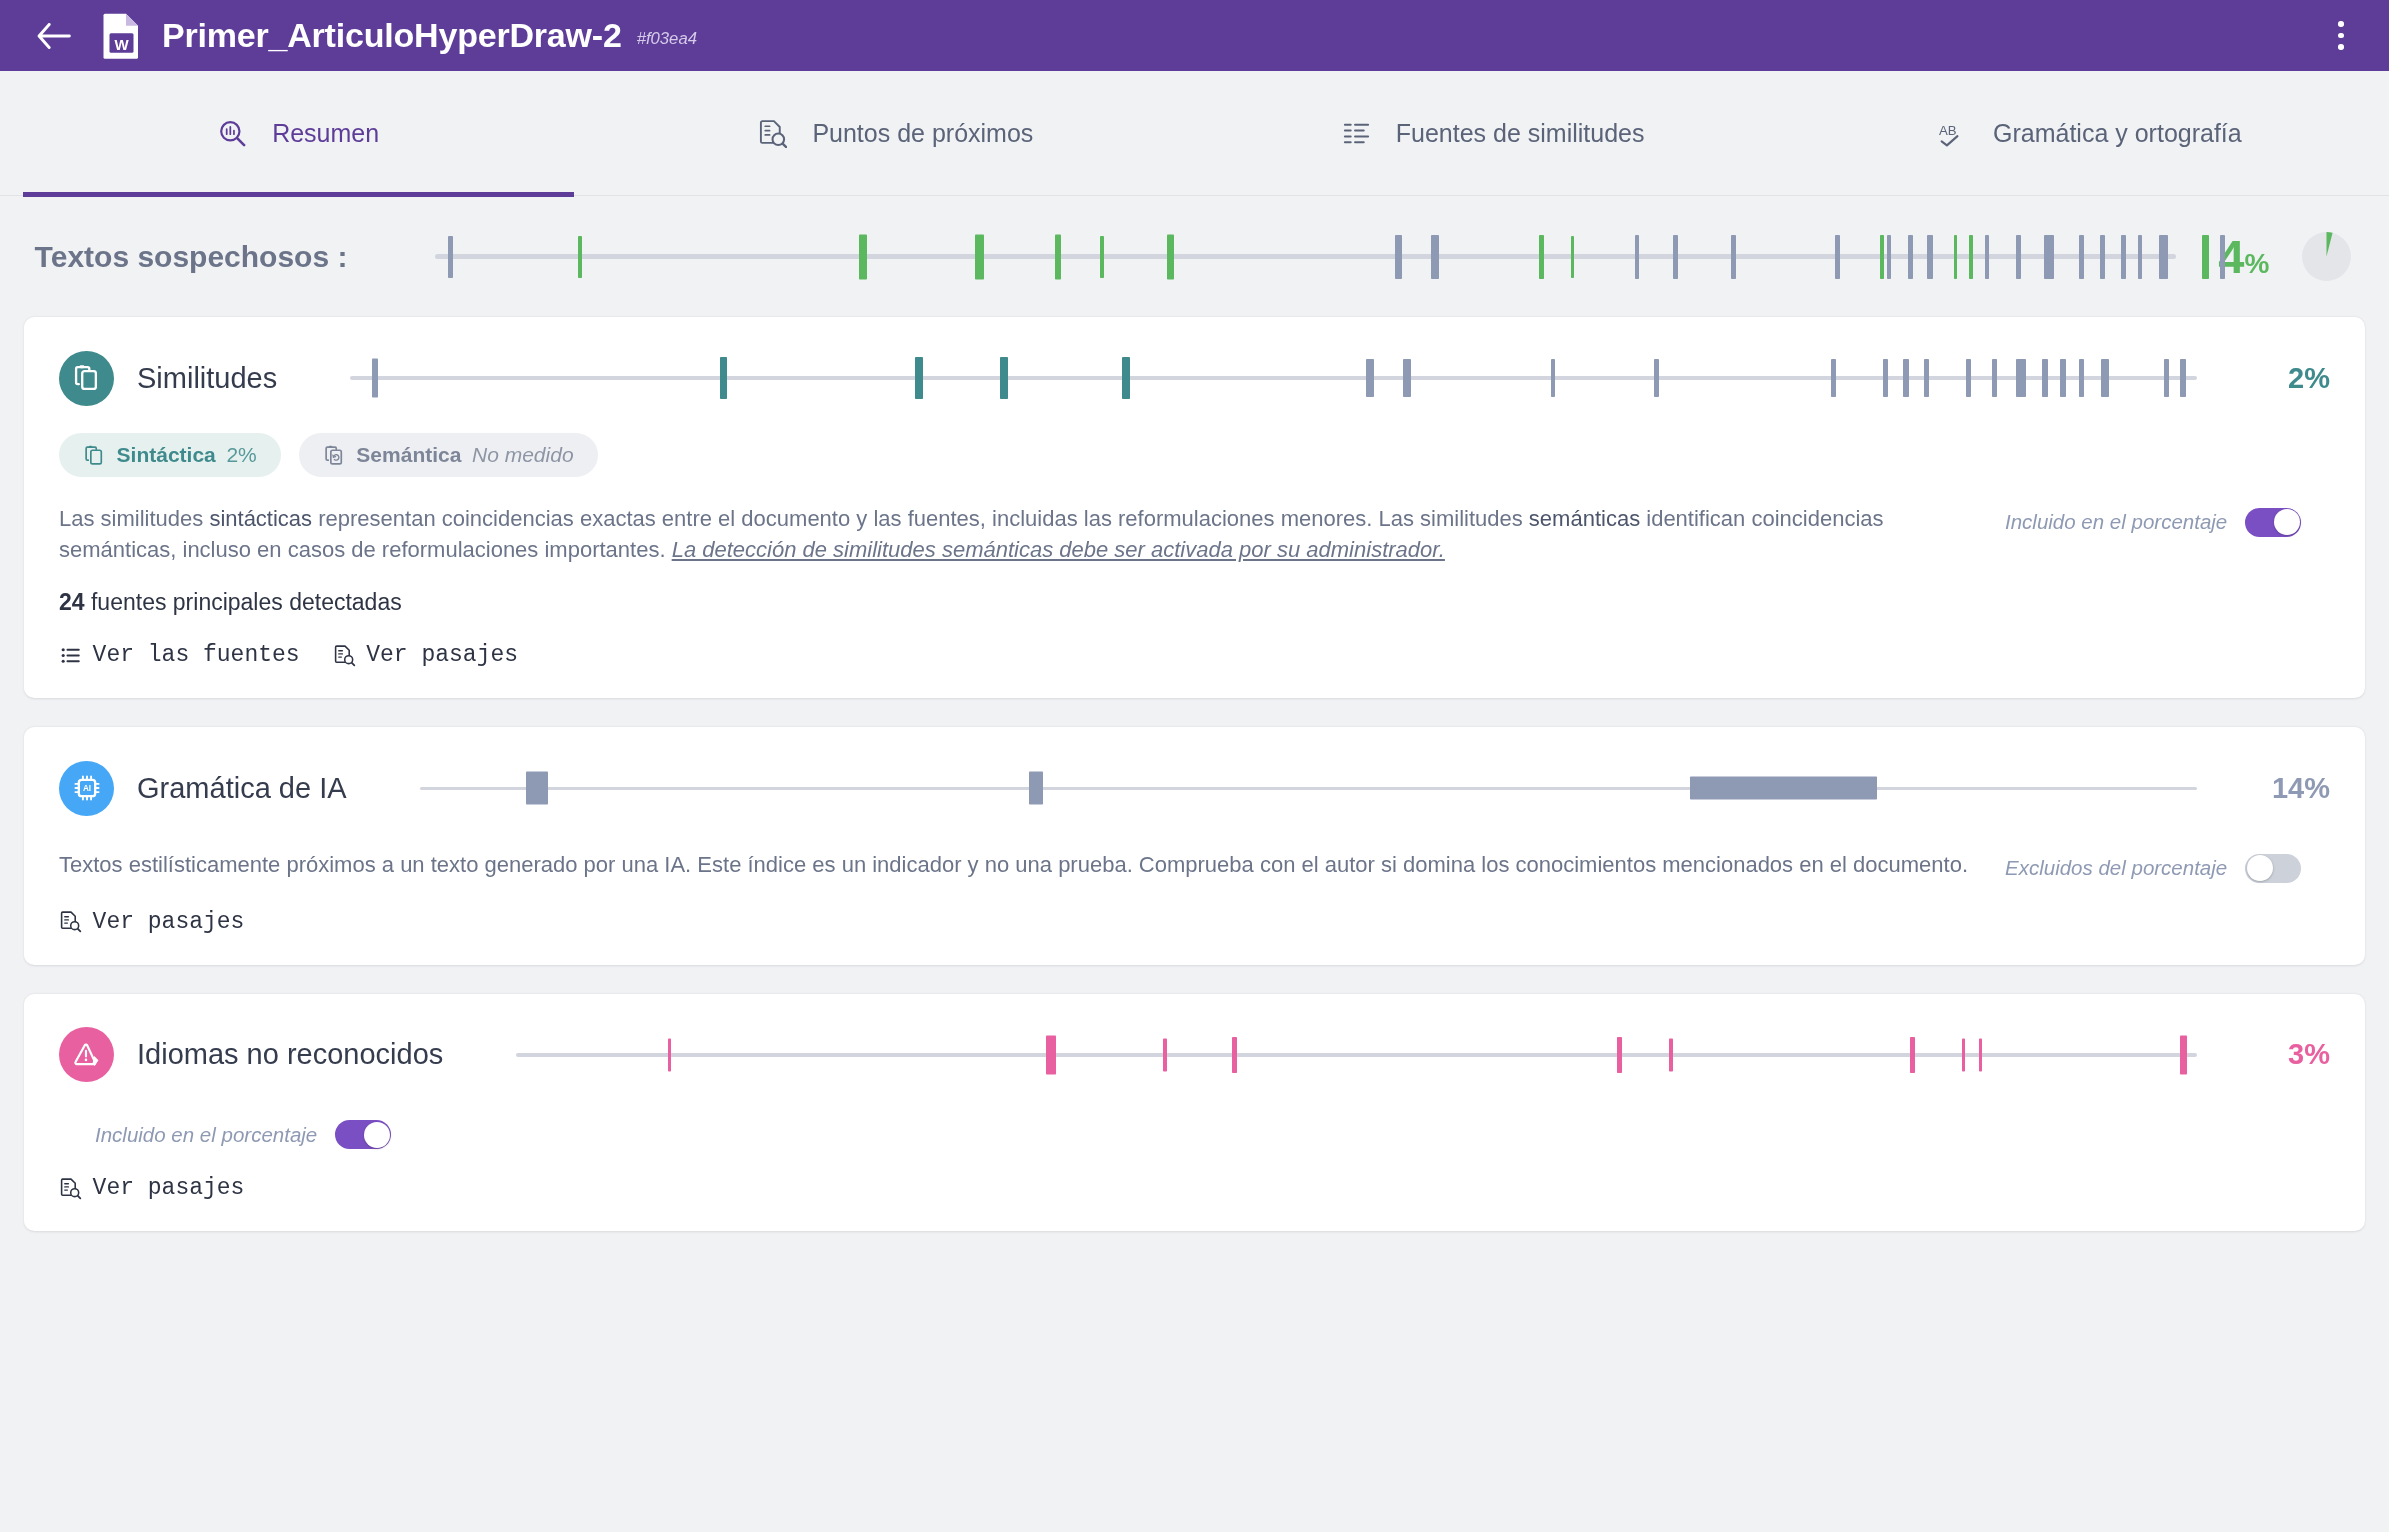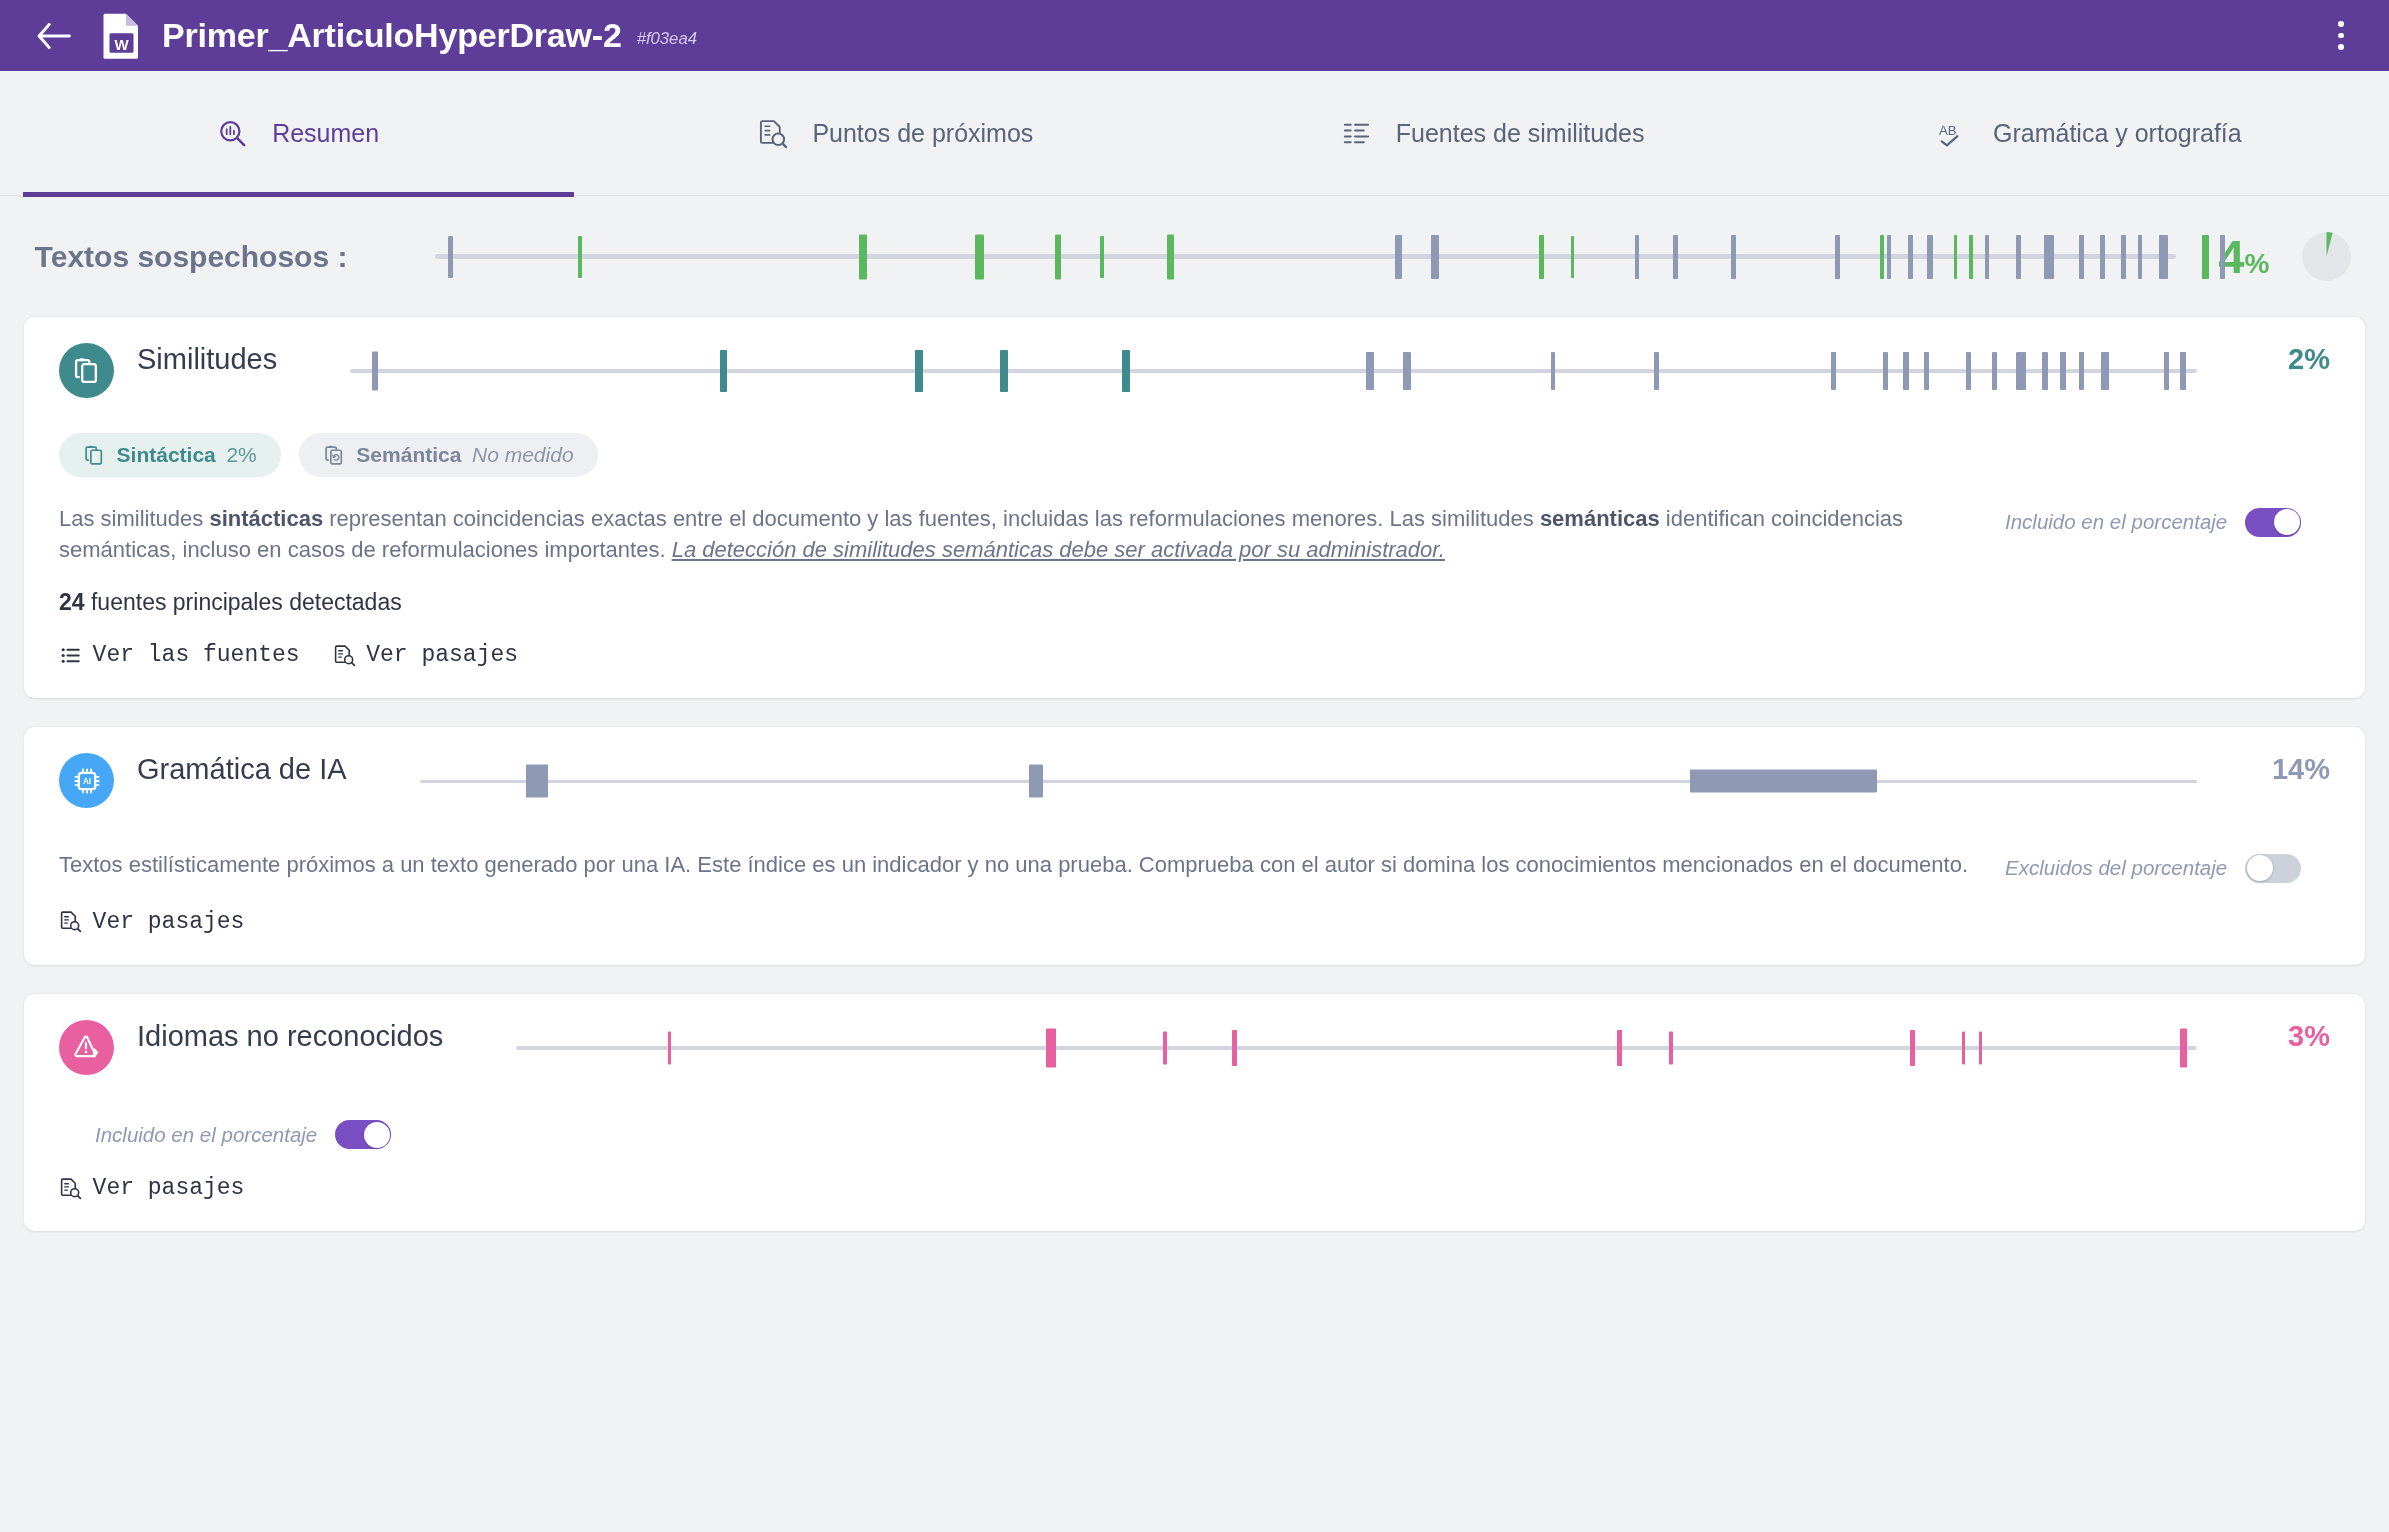--- a/index.html
+++ b/index.html
@@ -133,21 +133,21 @@
   
   .card {
     background: #ffffff;
     border-radius: 10.6px;
     box-shadow: 0 0.8px 2.3px rgba(40,45,60,0.12);
     margin-bottom: 29px;
     padding: 26px 35px 30px 35px;
   }
   .card-head {
     display: flex;
-    align-items: flex-start;
+    align-items: center;
     min-height: 70px;
   }
   .badge-icon {
     width: 55px; height: 55px; border-radius: 50%;
     display: flex; align-items: center; justify-content: center;
     flex: 0 0 auto;
   }
   .badge-icon.teal { background: #3f8a8c; }
   .badge-icon.blue { background: #45a7f5; }
   .badge-icon.pink { background: #e8609f; }
@@ -179,21 +179,21 @@
 
   
   .desc-row {
     display: flex; align-items: flex-start;
     margin-top: 26px;
   }
   .desc {
     font-size: 22px; line-height: 1.42; color: #6b7489;
     max-width: 1910px; flex: 1 1 auto;
   }
-  .desc b { color: #4c556b; font-weight: bold; }
+  .desc b { color: #4c556b; font-weight: normal; }
   .desc i { font-style: italic; text-decoration: underline; }
   .toggle-wrap {
     display: flex; align-items: center; gap: 18px;
     flex: 0 0 auto; margin-left: 36px; padding-top: 4.5px;
   }
   .toggle-label { font-size: 20.5px; font-style: italic; color: #8e99b3; white-space: nowrap; }
   .toggle {
     width: 56px; height: 29px; border-radius: 15px;
     position: relative; cursor: pointer; flex: 0 0 auto;
   }

